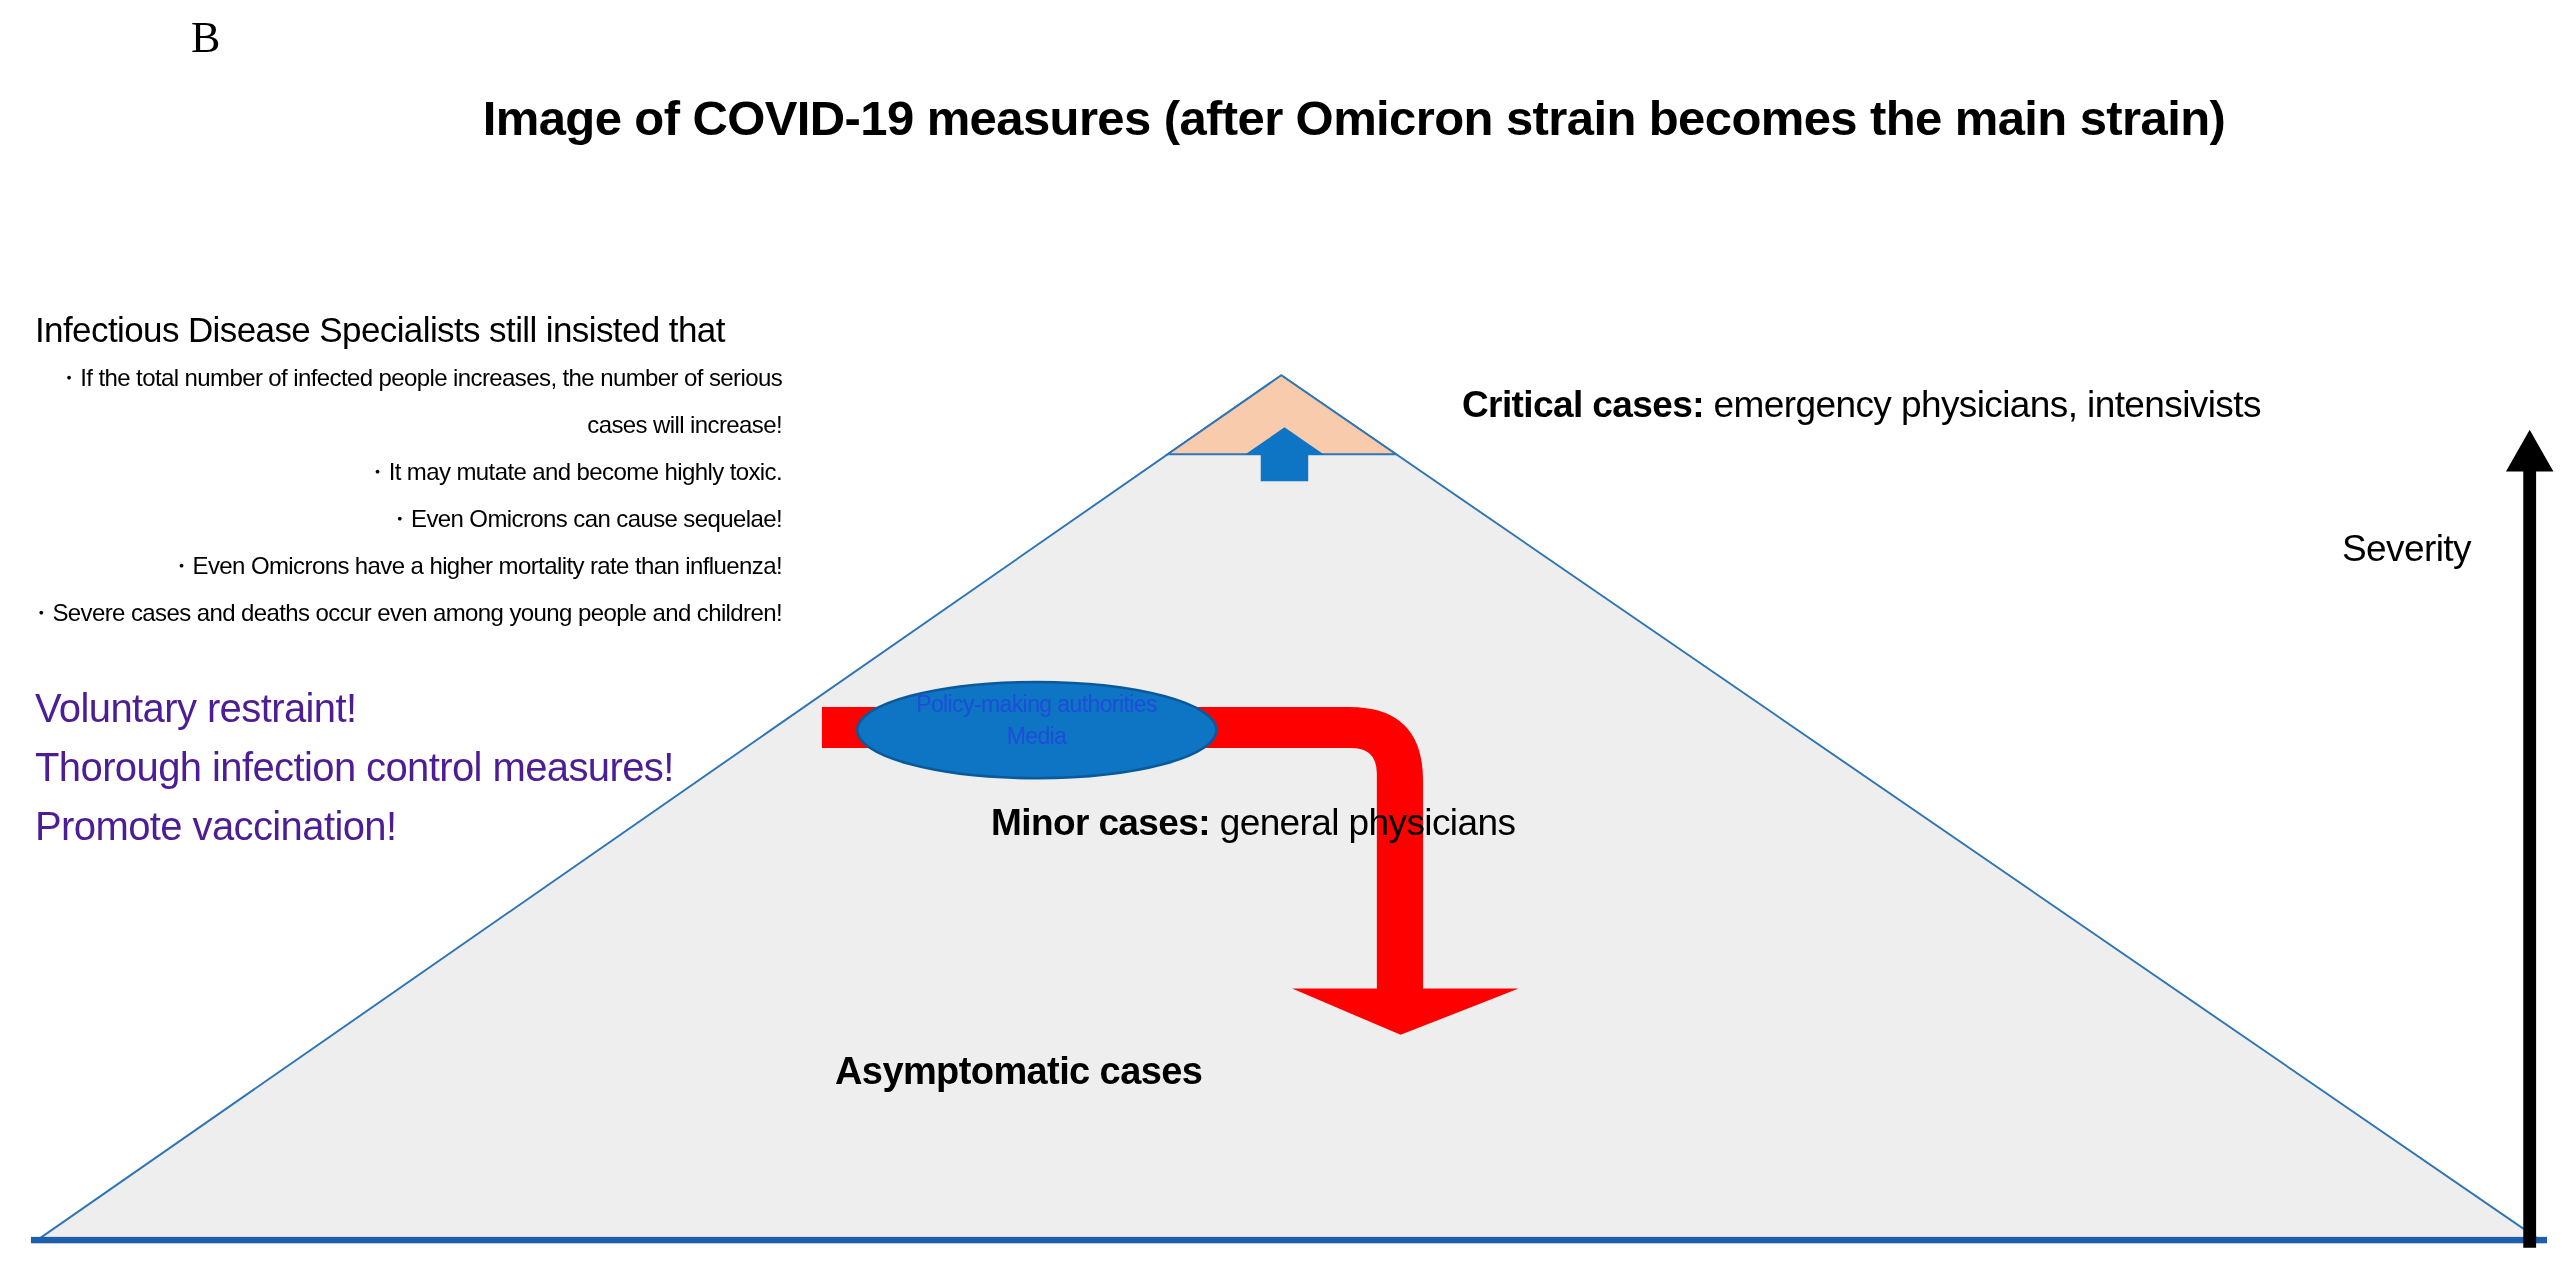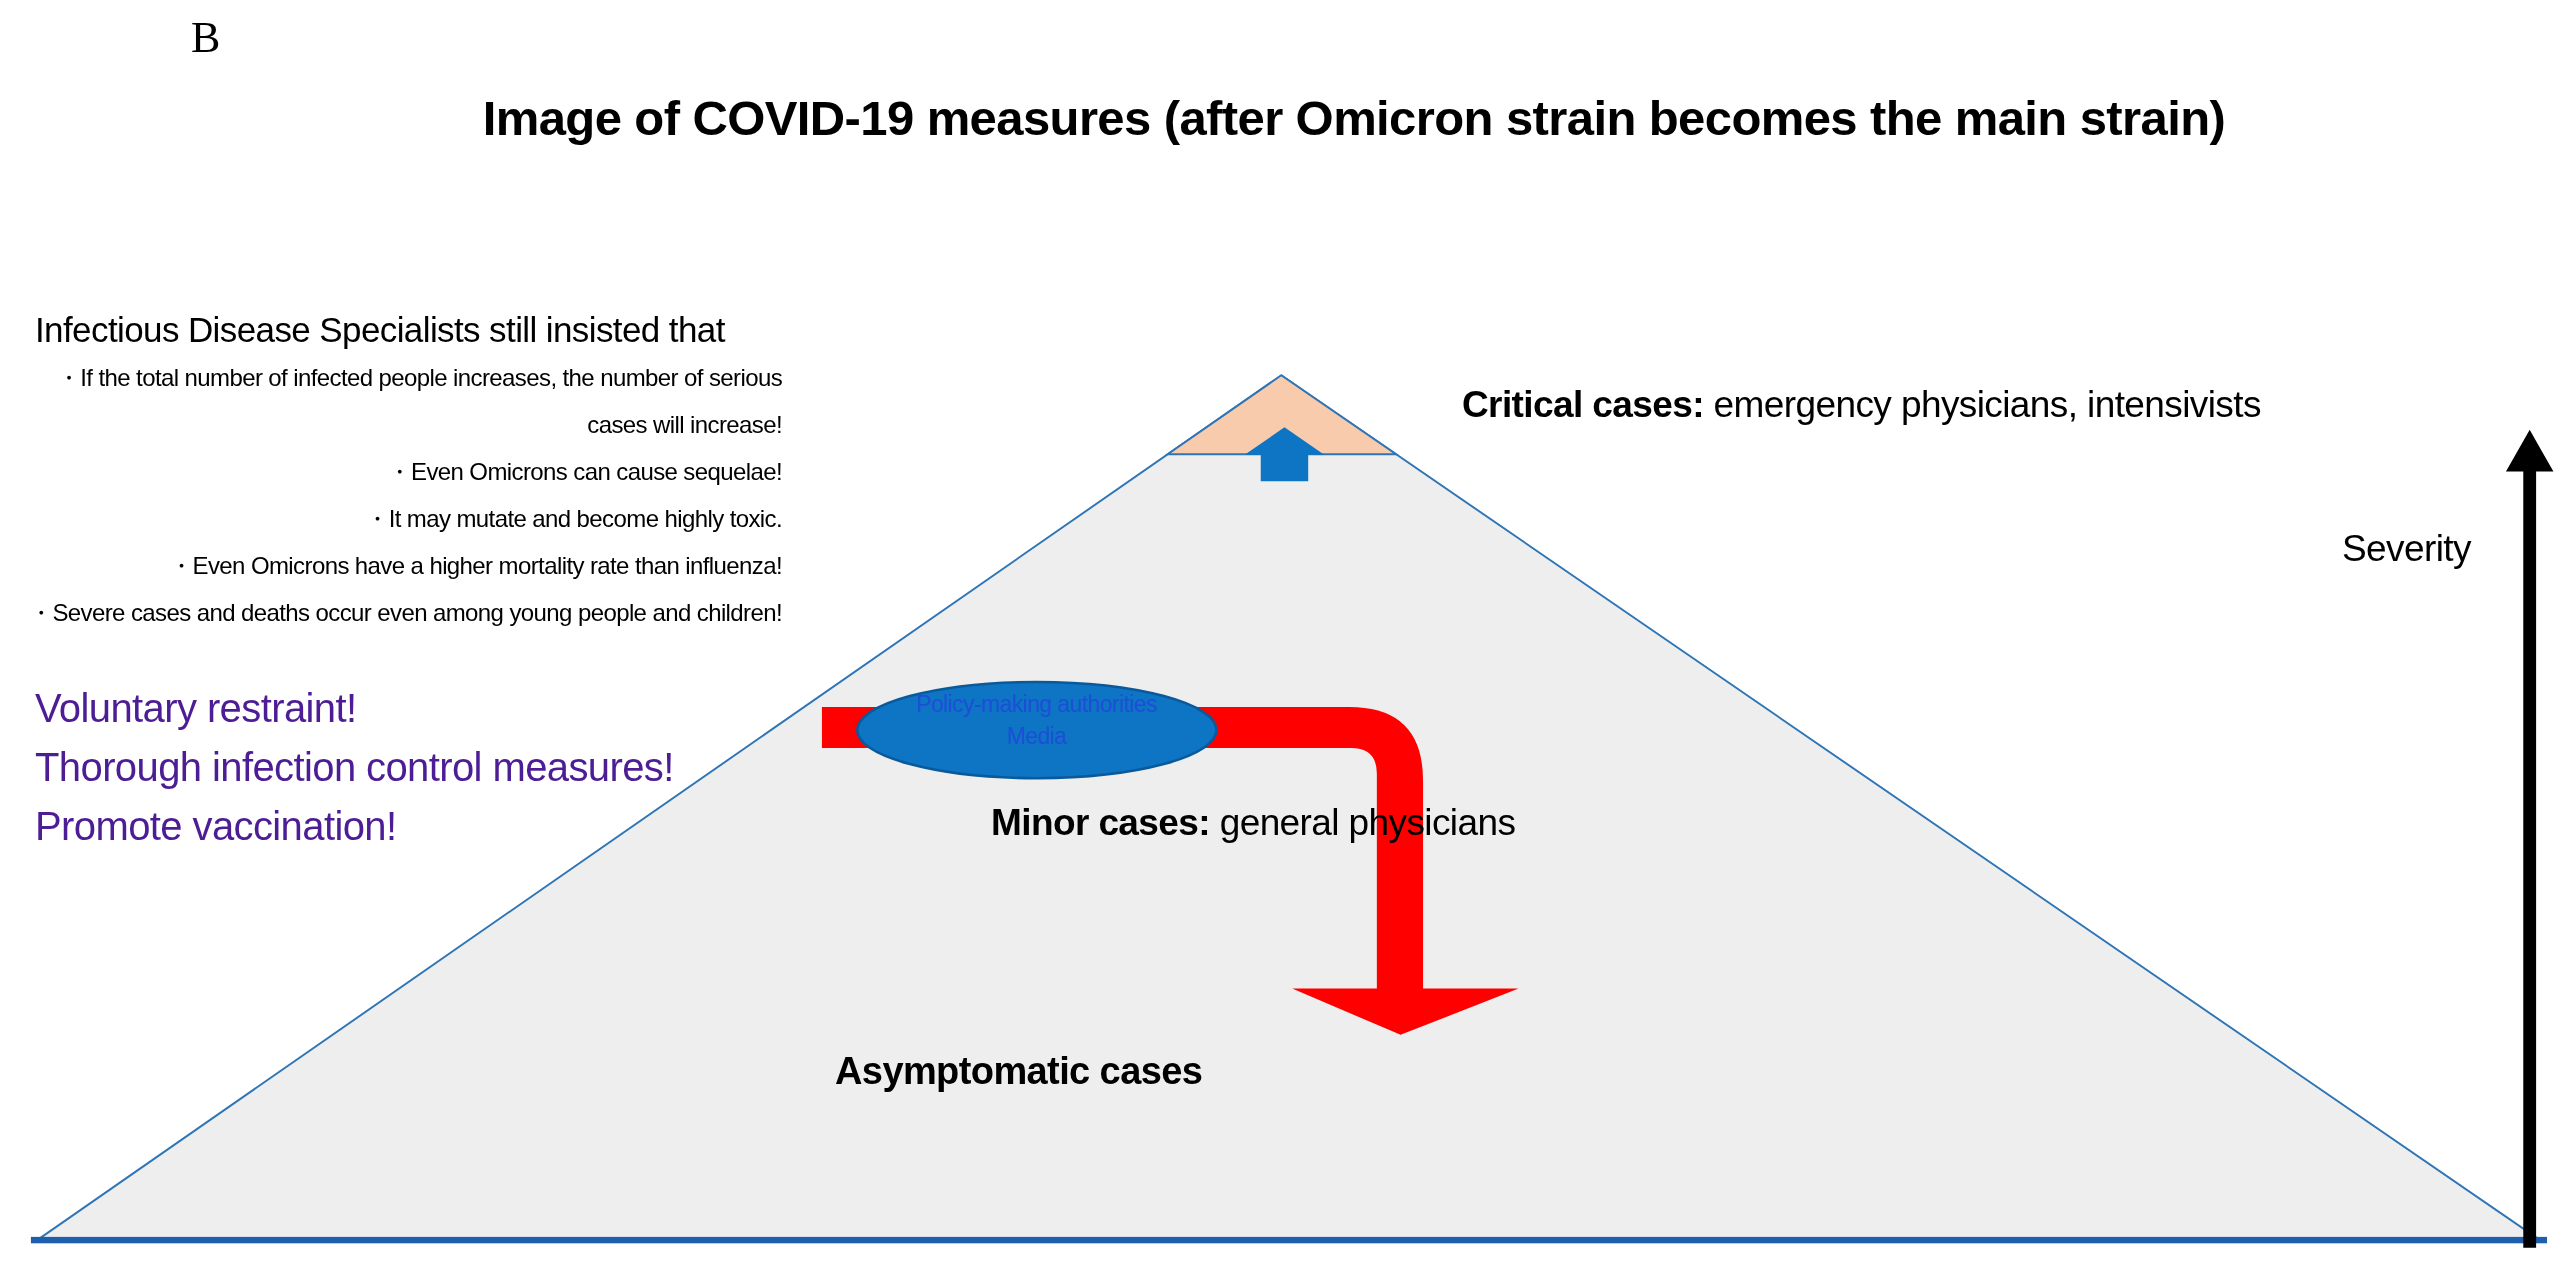--- a/index.html
+++ b/index.html
@@ -41,22 +41,22 @@
 
 <div class="abs panel-label">B</div>
 
 <div class="abs main-title">Image of COVID-19 measures (after Omicron strain becomes the main strain)</div>
 
 <div class="abs spec-heading">Infectious Disease Specialists still insisted that</div>
 
 <div class="abs claims">
   <div>・If the total number of infected people increases, the number of serious</div>
   <div>cases will increase!</div>
+  <div>・It may mutate and become highly toxic.</div>
   <div>・Even Omicrons can cause sequelae!</div>
-  <div>・It may mutate and become highly toxic.</div>
   <div>・Even Omicrons have a higher mortality rate than influenza!</div>
   <div>・Severe cases and deaths occur even among young people and children!</div>
 </div>
 
 <div class="abs measures">
   <div>Voluntary restraint!</div>
   <div>Thorough infection control measures!</div>
   <div>Promote vaccination!</div>
 </div>
 

